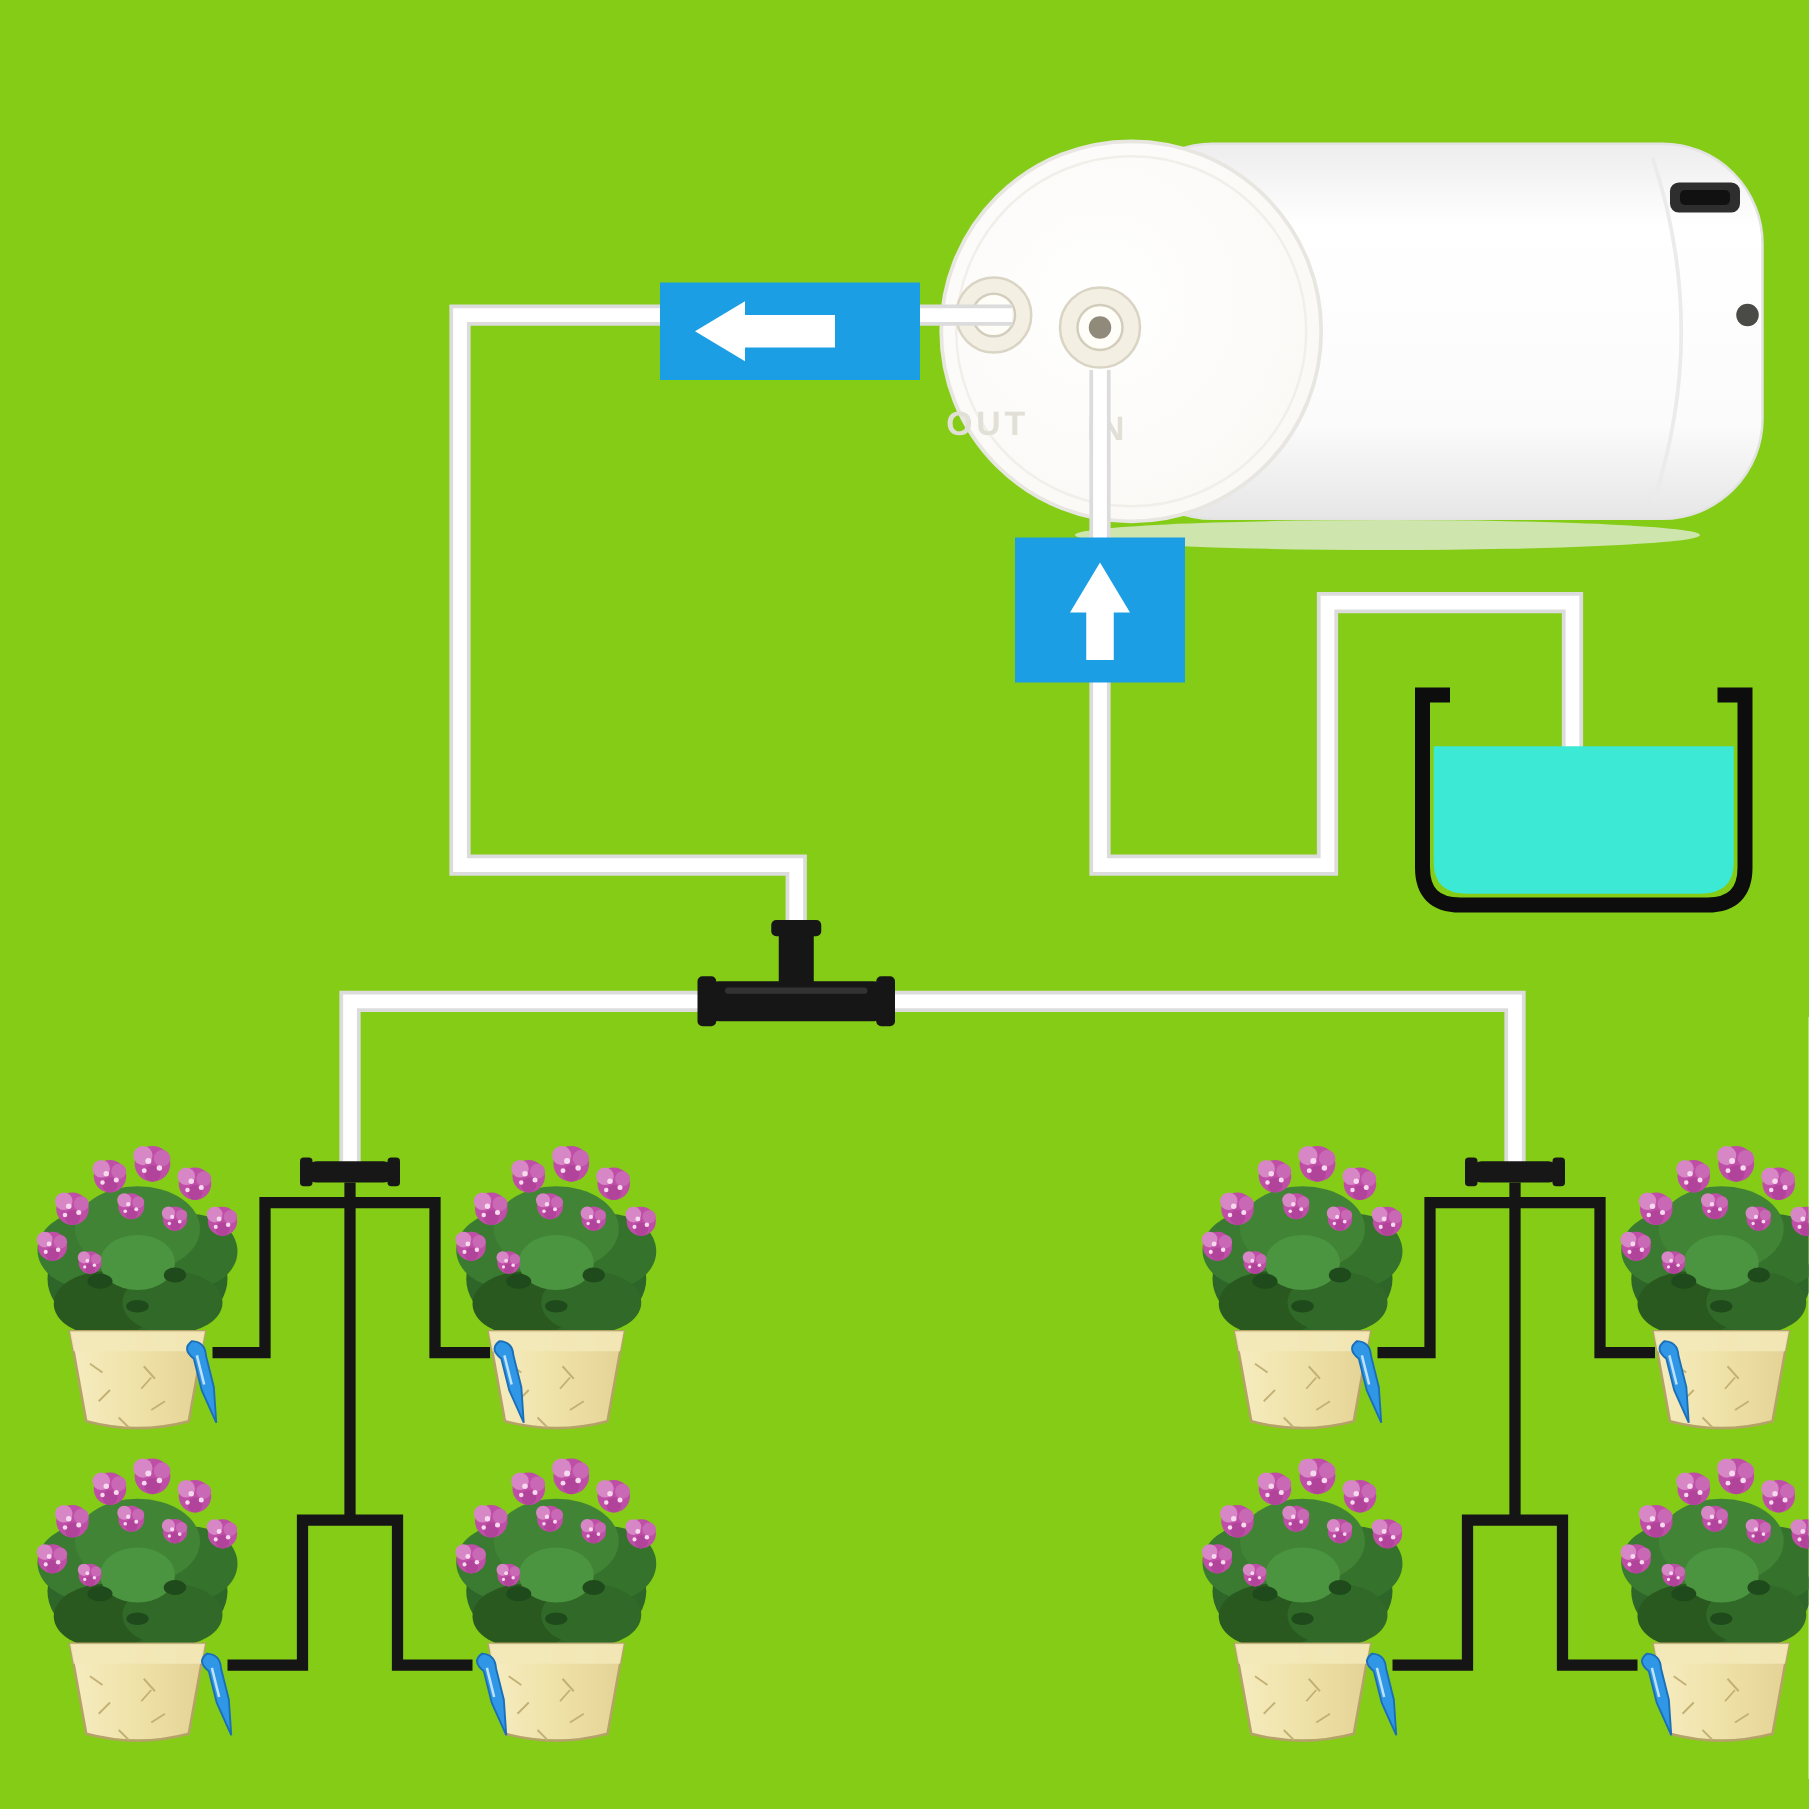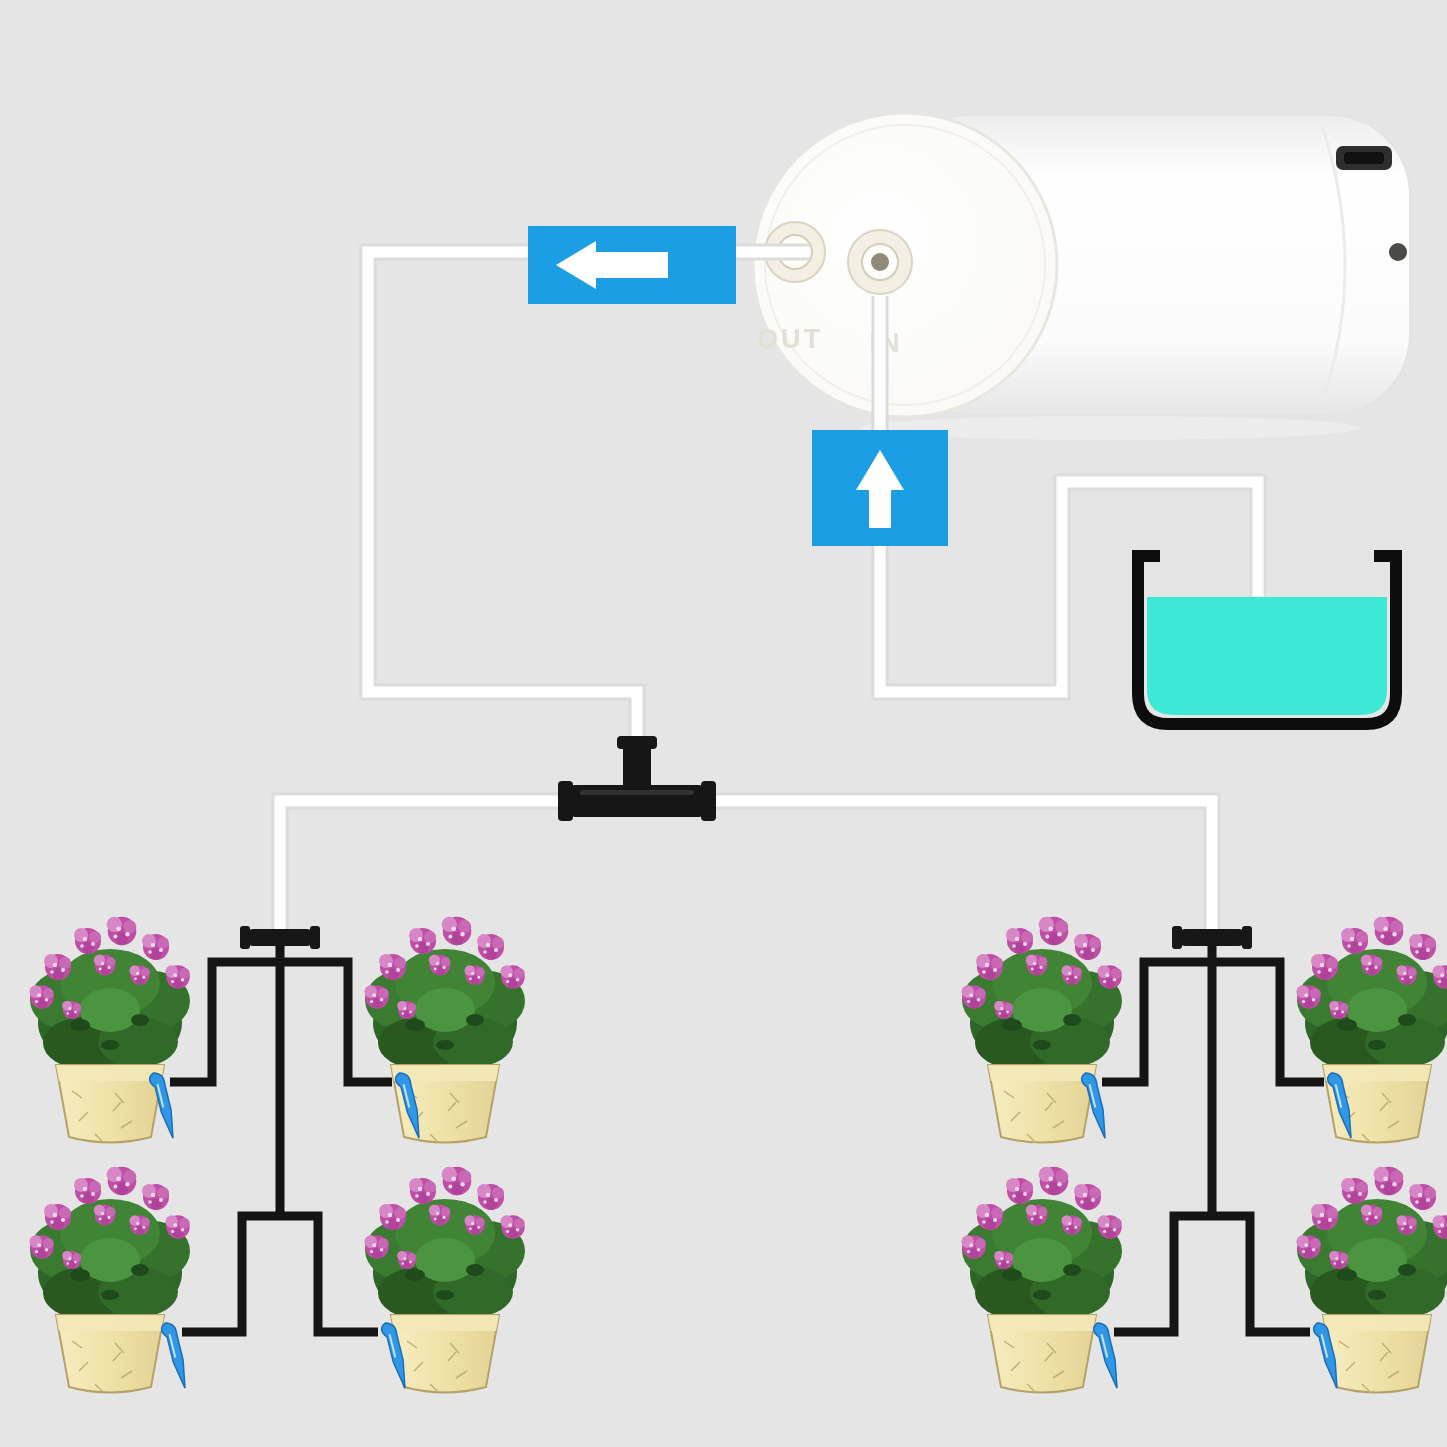--- a/index.html
+++ b/index.html
@@ -1,16 +1,16 @@
 <!DOCTYPE html>
 <html><head>
 <meta charset="utf-8">
 <style>
   html,body{margin:0;padding:0;background:#ffffff;}
-  .canvas{position:relative;width:1447px;height:1447px;background:#e5e5e5;overflow:hidden;}
+  .canvas{position:relative;width:1447px;height:1447px;background:#84cc16;overflow:hidden;}
   svg{display:block;}
   .tube-casing{stroke:#dcdcdc;stroke-width:17;fill:none;stroke-linejoin:miter;}
   .tube-core{stroke:#ffffff;stroke-width:11;fill:none;stroke-linejoin:miter;}
   .btube{stroke:#151515;stroke-width:9;fill:none;stroke-linejoin:miter;}
   .pump-label{font-family:"Liberation Sans",sans-serif;font-size:27px;font-weight:bold;fill:#e2dfd6;letter-spacing:3px;text-anchor:middle;}
 </style>
 </head>
 <body>
 
 <div class="canvas">

